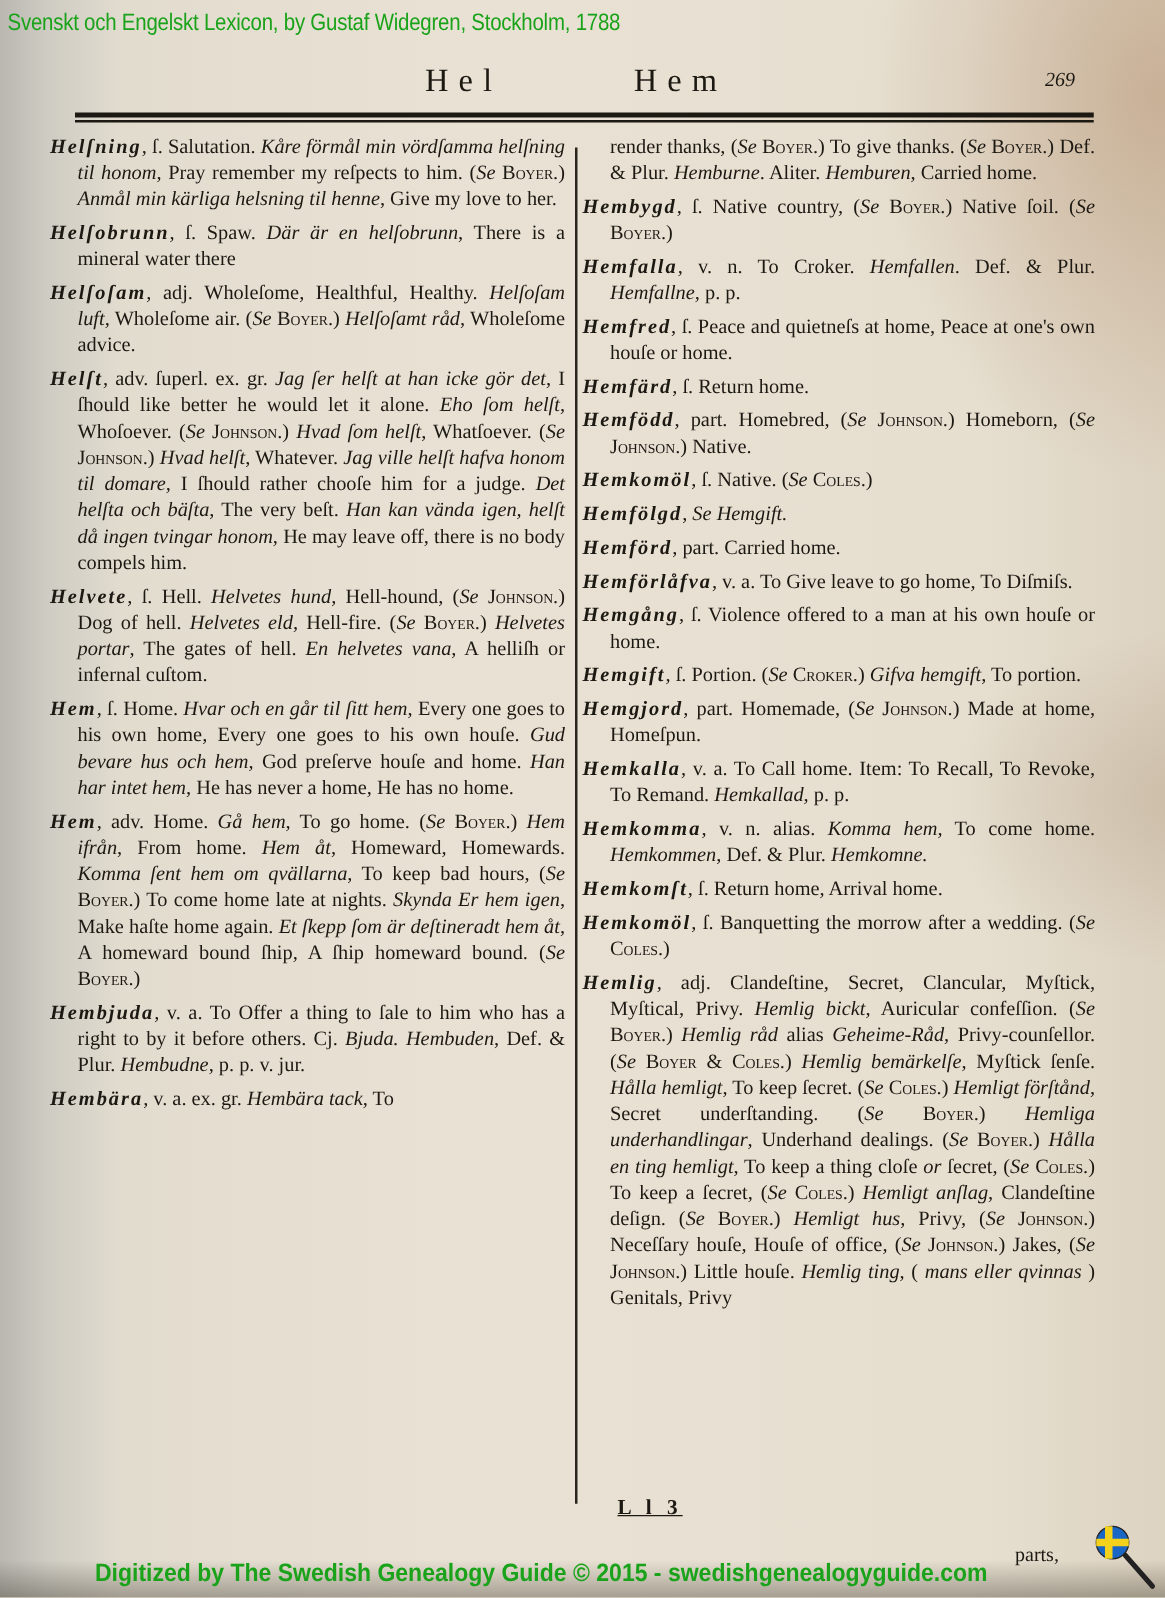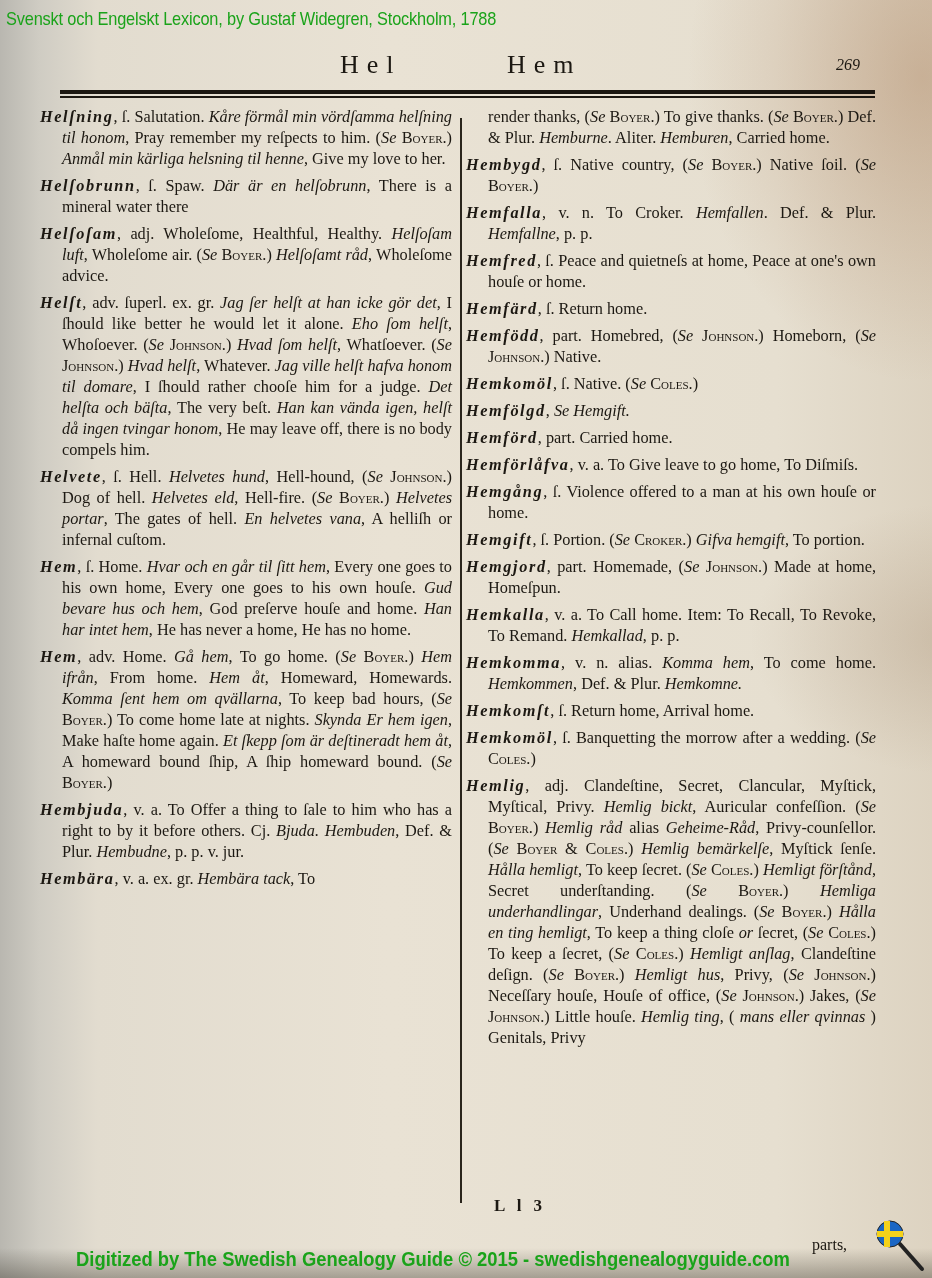--- a/index.html
+++ b/index.html
@@ -46,21 +46,21 @@
     position: absolute; top: 106px; font-size: 16.3px; line-height: 21px;
   }
   .column.left { left: 40px; width: 412px; }
   .column.right { left: 466px; width: 410px; }
   .entry { margin: 0 0 6px 0; padding-left: 22px; text-indent: -22px; text-align: justify; }
   .entry.cont { padding-left: 22px; text-indent: 0; }
   .hw { font-style: italic; letter-spacing: 1.6px; font-weight: bold; }
   .it { font-style: italic; }
   .sc { font-variant: small-caps; }
   .signature {
-    position: absolute; left: 494px; top: 1196px; font-size: 17px; letter-spacing: 4px; font-weight: bold;
+    position: absolute; left: 494px; top: 1196px; font-size: 17px; letter-spacing: 4px; font-weight: bold; text-decoration: underline;
   }
   .catchword {
     position: absolute; left: 812px; top: 1196px; font-size: 16px; margin-top: 40px;
   }
   .watermark-bottom {
     position: absolute; left: 76px; top: 1248px;
     font-family: "Liberation Sans", "DejaVu Sans", sans-serif;
     font-size: 20px; font-weight: bold; color: #1aa31a; white-space: nowrap; z-index: 3;
     transform: scaleX(0.92); transform-origin: left top;
   }

